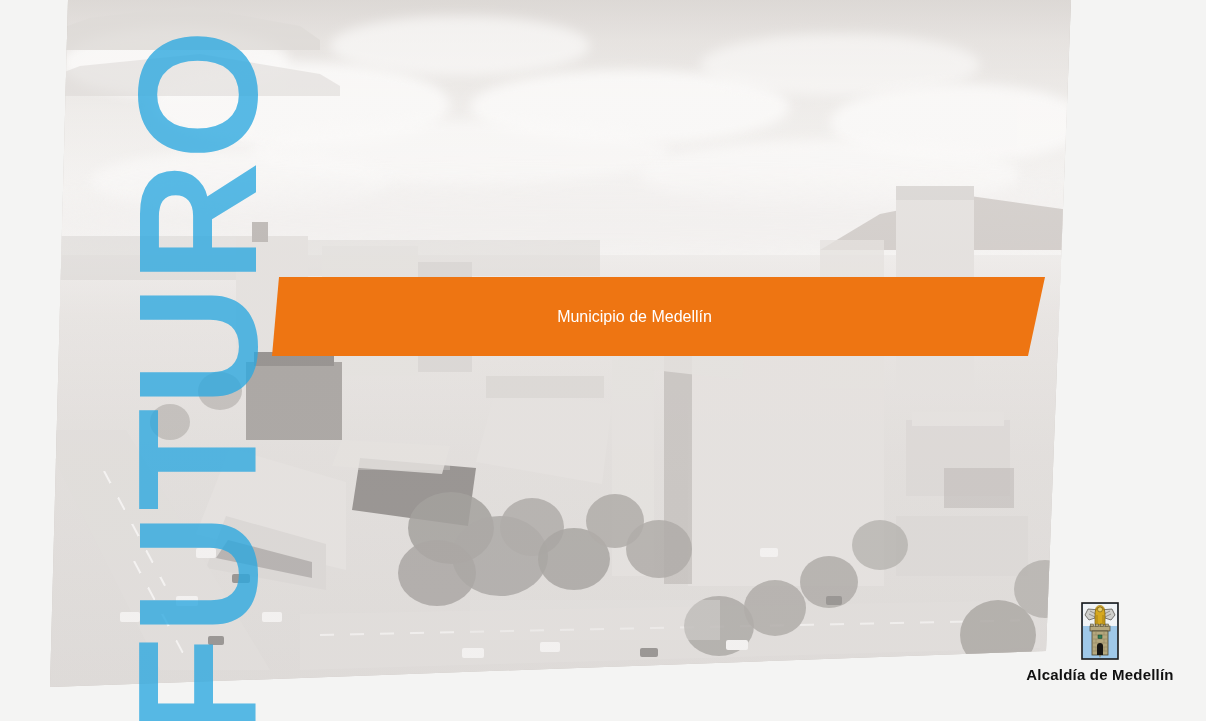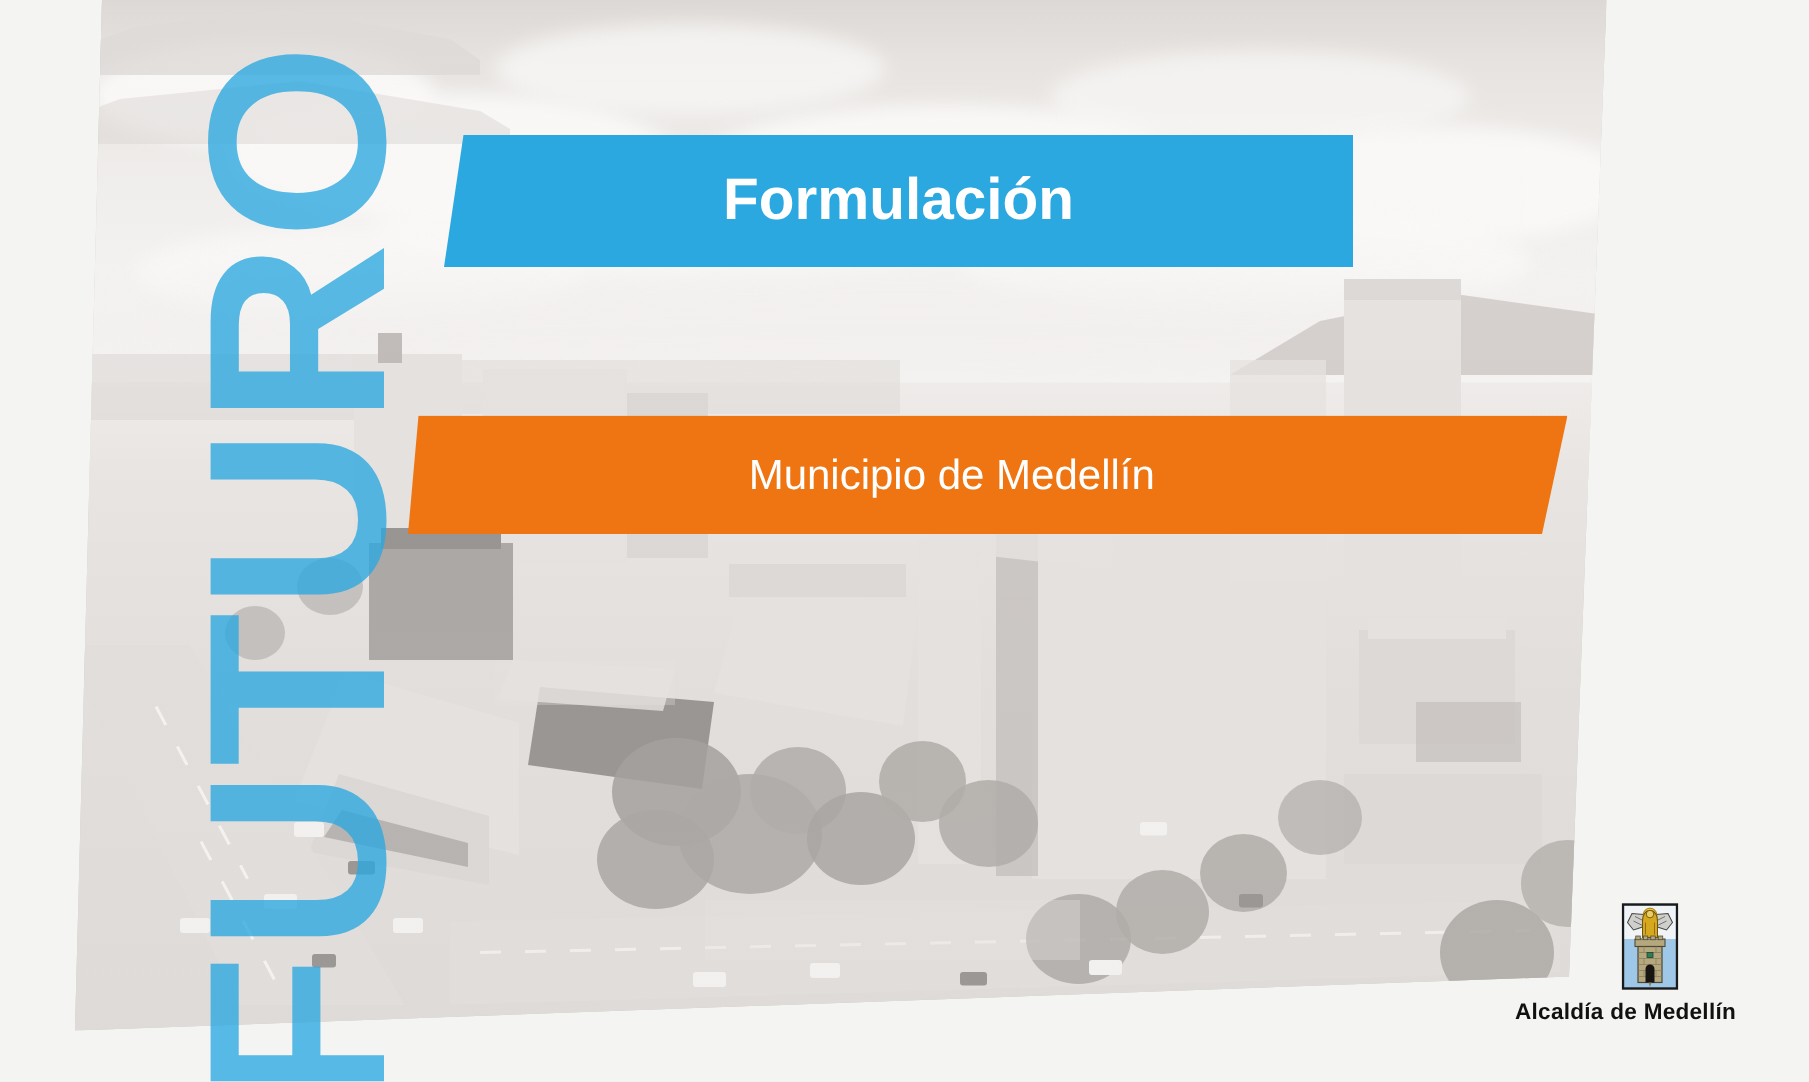--- a/index.html
+++ b/index.html
@@ -192,32 +192,32 @@
   }
 
   .banner-municipio {
     left: 272px;
     top: 277px;
     width: 773px;
     height: 79px;
     background: #ee7512;
     -webkit-clip-path: polygon(7px 0px, 773px 0px, 756px 79px, 0px 79px);
     clip-path: polygon(7px 0px, 773px 0px, 756px 79px, 0px 79px);
-    font-size: 28px;
+    font-size: 16px;
     font-weight: normal;
     padding-right: 48px;
   }
 
   
   .logo {
     position: absolute;
     left: 1010px;
     top: 602px;
     width: 180px;
-    text-align: left;
+    text-align: center;
   }
   .shield {
     width: 38px;
     height: 58px;
     margin: 0 auto;
     display: block;
   }
   .logo-text {
     margin-top: 6px;
     font-family: "Liberation Sans", sans-serif;
@@ -359,23 +359,20 @@
 
       <div class="blk lt" style="left:470px; top:600px; width:250px; height:40px; opacity:.35;"></div>
       <div class="blk lt" style="left:330px; top:440px; width:120px; height:30px; opacity:.3;"></div>
 
       <div class="photo-wash"></div>
     </div>
   </div>
 
   <div class="futuro">FUTURO</div>
 
-  <div class="banner banner-formulacion">
-    <span>Formulación</span>
-  </div>
 
 
   <div class="banner banner-municipio">
     <span>Municipio de Medellín</span>
   </div>
 
   <div class="logo">
     <svg class="shield" viewBox="0 0 38 58">
       <rect x="1" y="1" width="36" height="56" fill="#9fc8e8" stroke="#1a1a1a" stroke-width="1.6"></rect>
 

